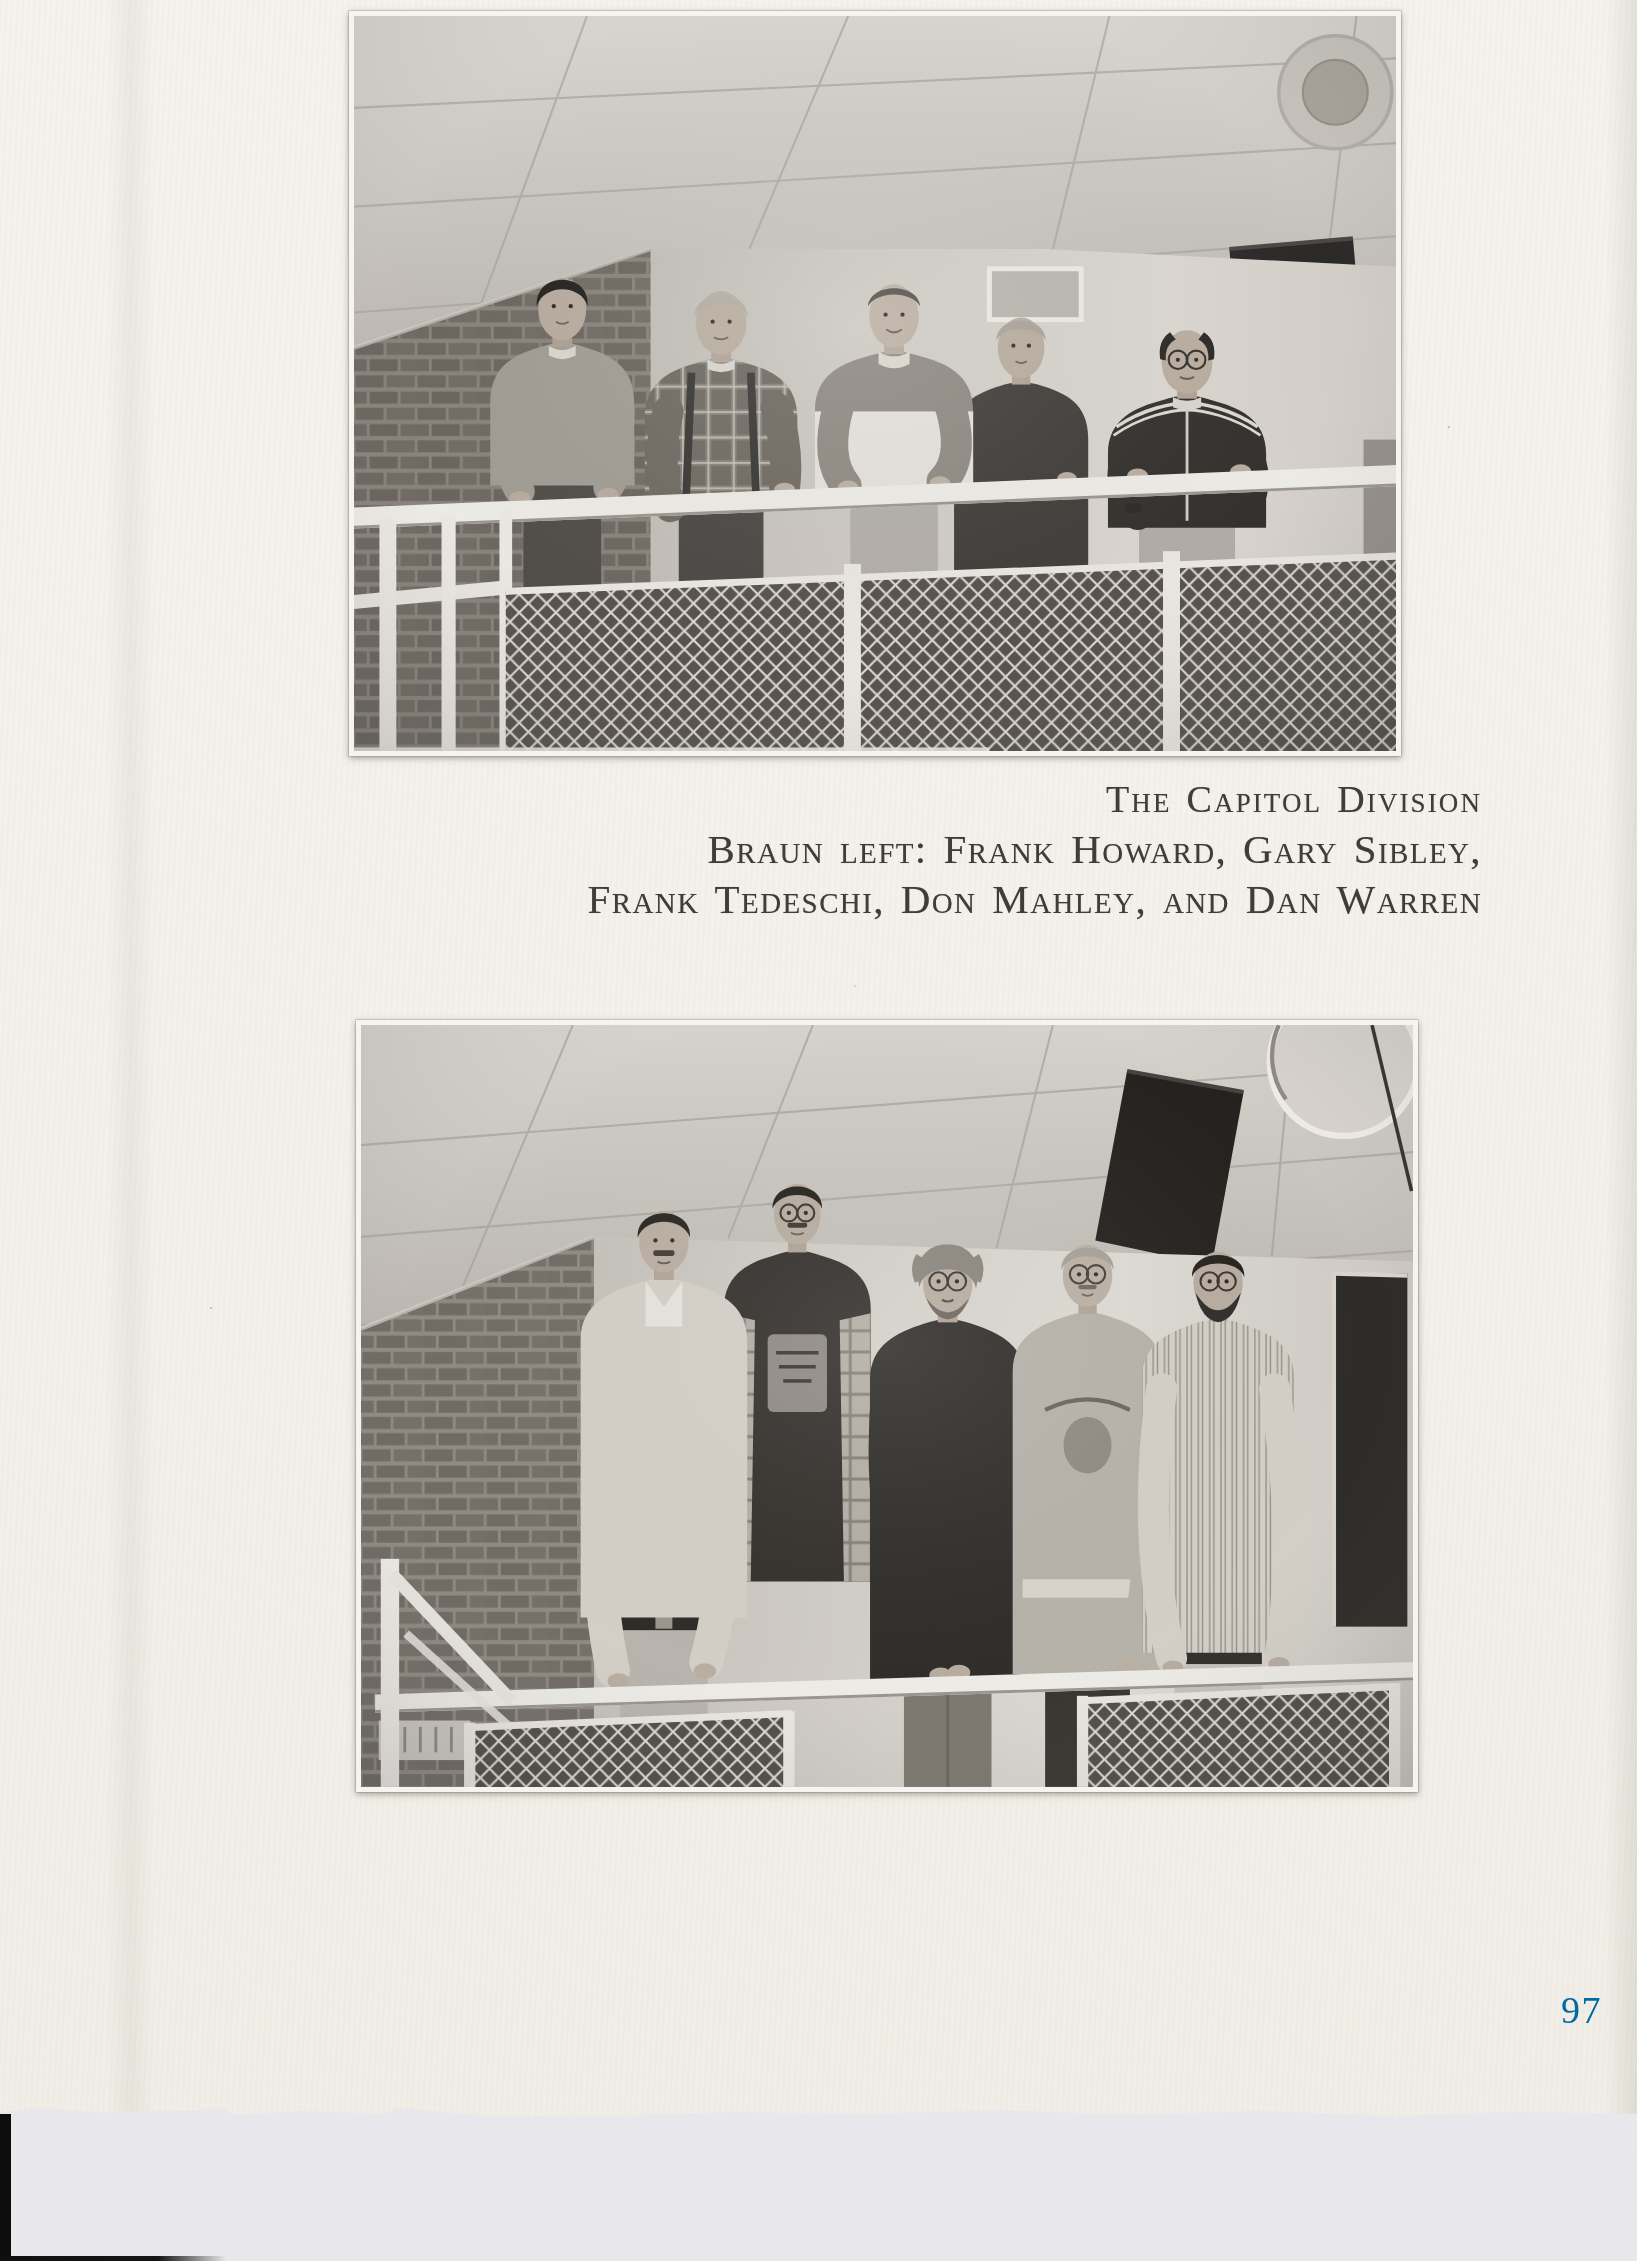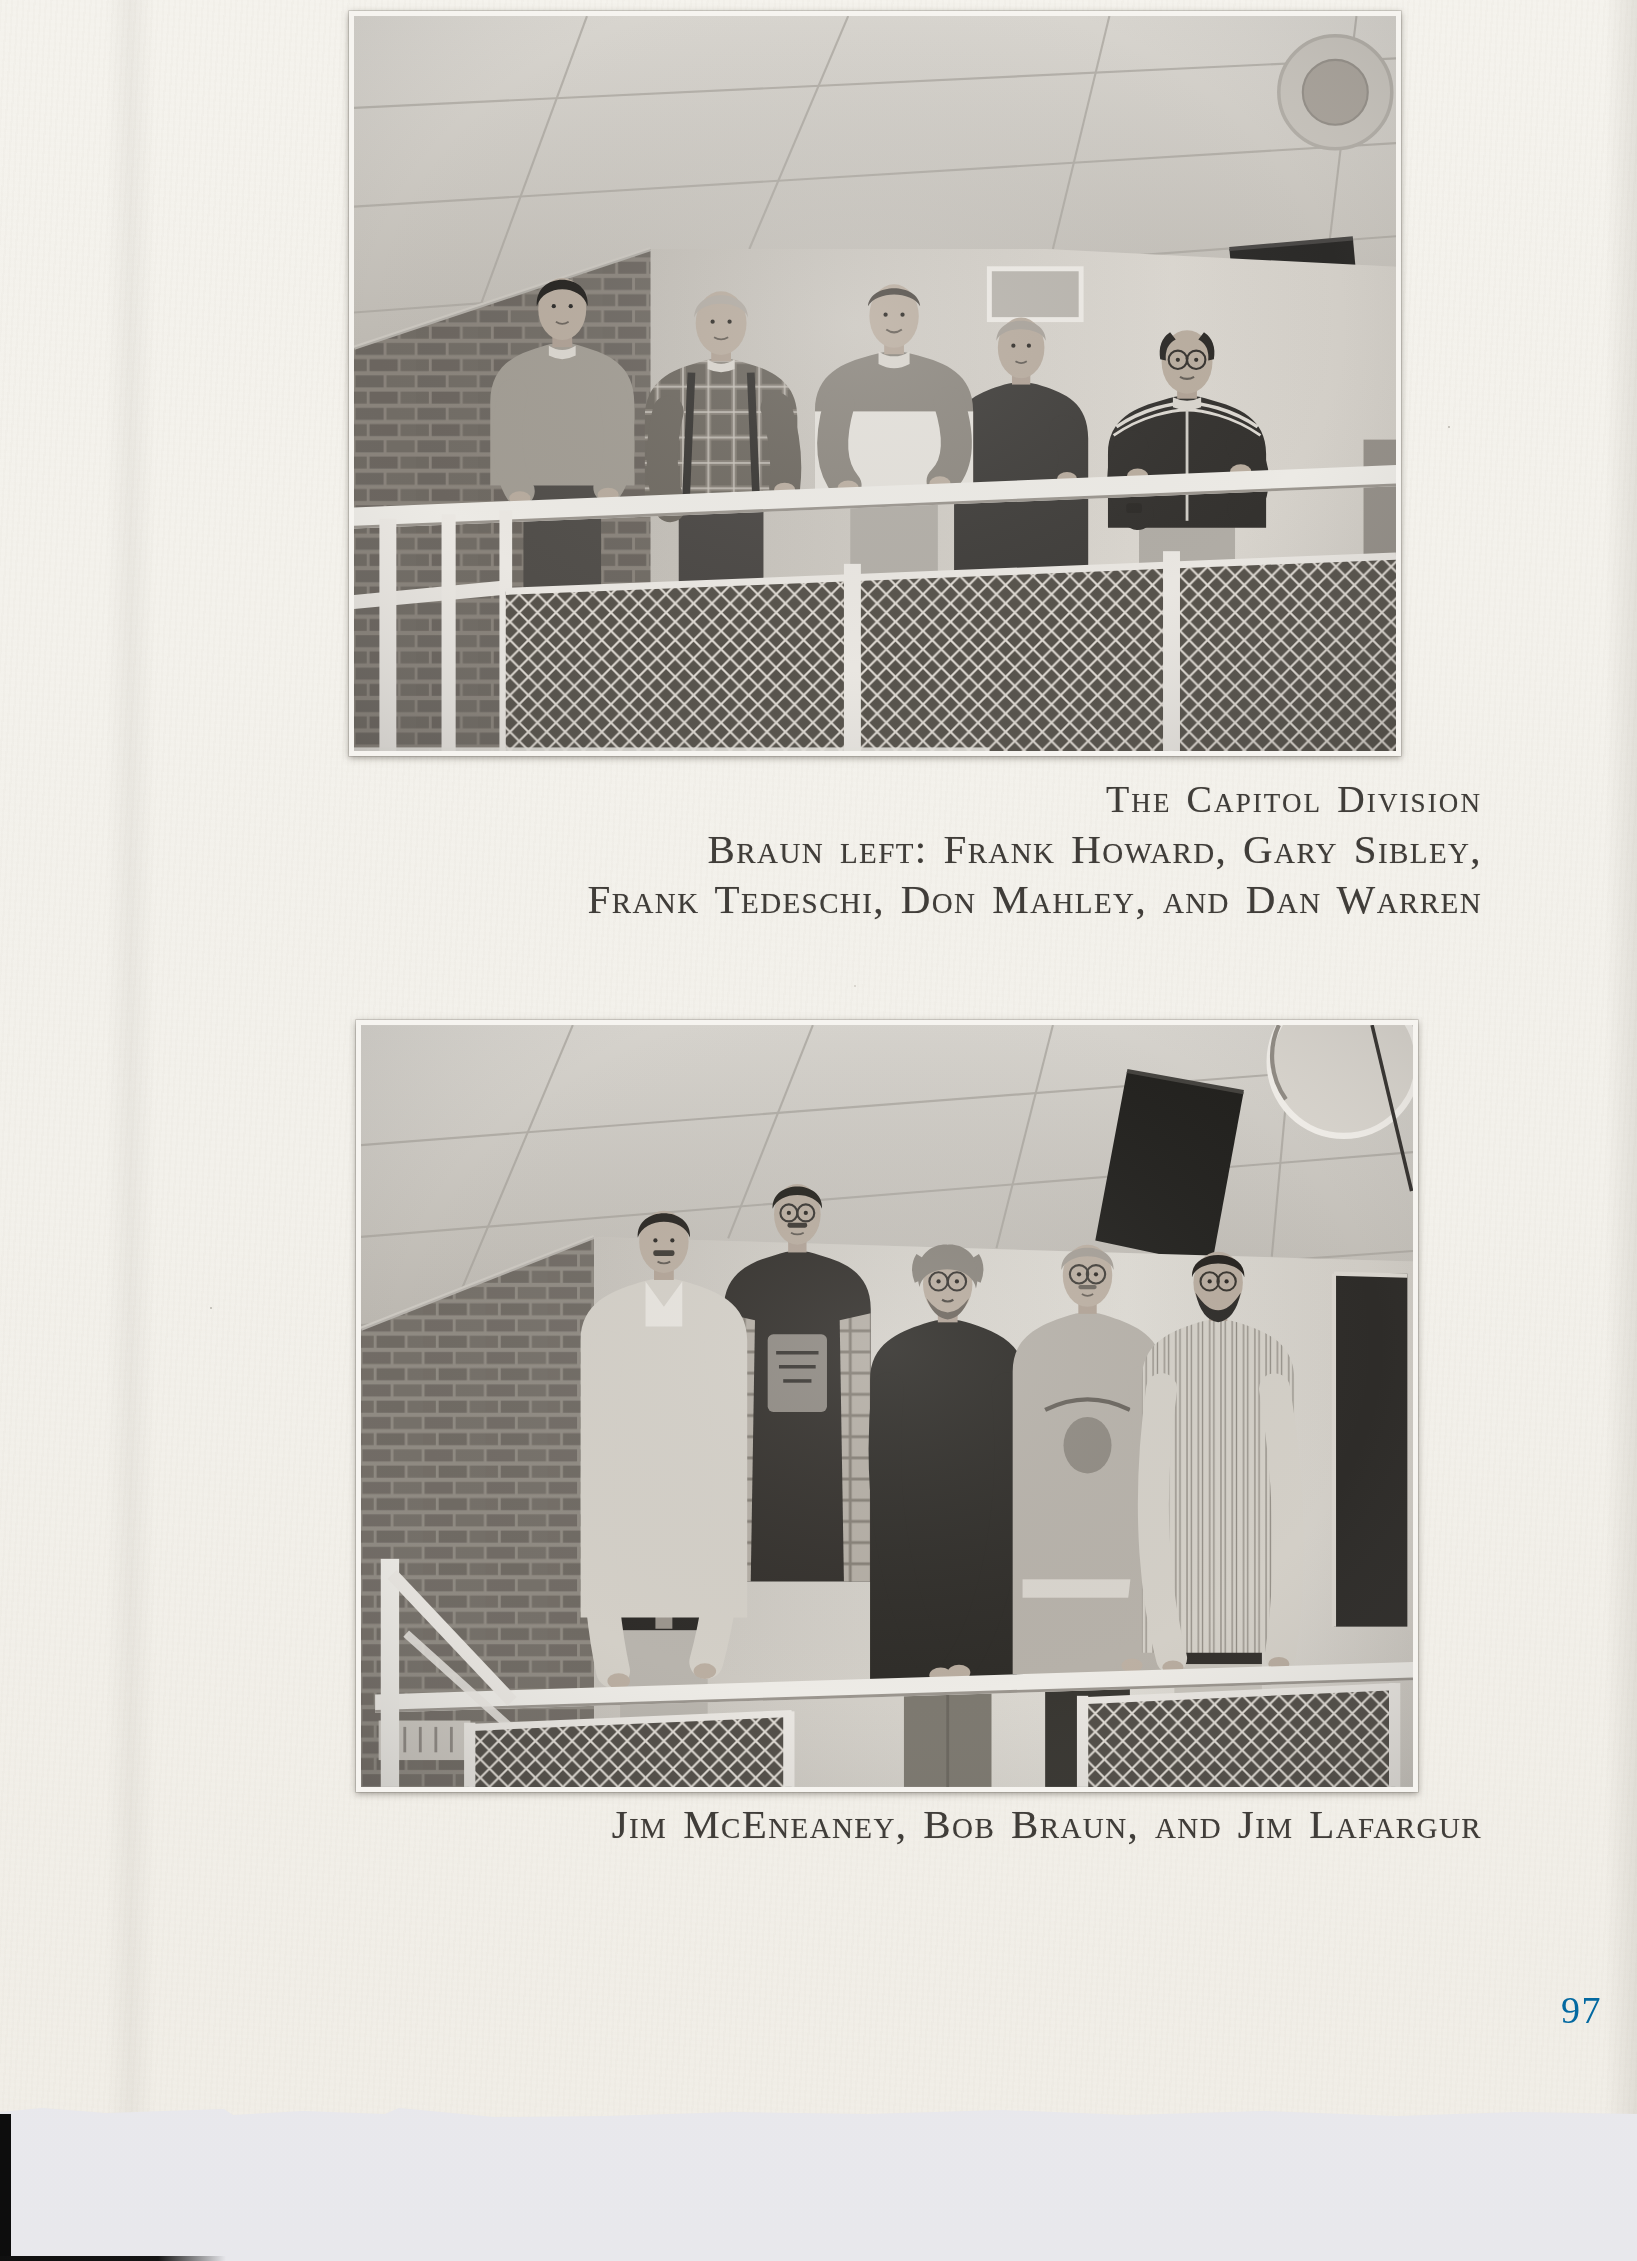--- a/index.html
+++ b/index.html
@@ -490,17 +490,16 @@
     <line x1="1020" y1="957" x2="1465" y2="937" stroke="#e9e6e1" stroke-width="10"></line>
     <rect x="1014" y="950" width="16" height="129" fill="#e9e6e1"></rect>
     <rect x="1456" y="932" width="16" height="147" fill="#e9e6e1"></rect>
   </g>
 
   <rect x="0" y="0" width="1490" height="1079" fill="url(#vign2)"></rect>
 </svg>
 </div>
 
 <div class="caption" id="caption-metro">
-  <div class="line names-line">Jim McEneaney, Bob Braun, and Jim Lafargur</div>
 </div>
 
 <div class="page-number">97</div>
 
 
 </body></html>

